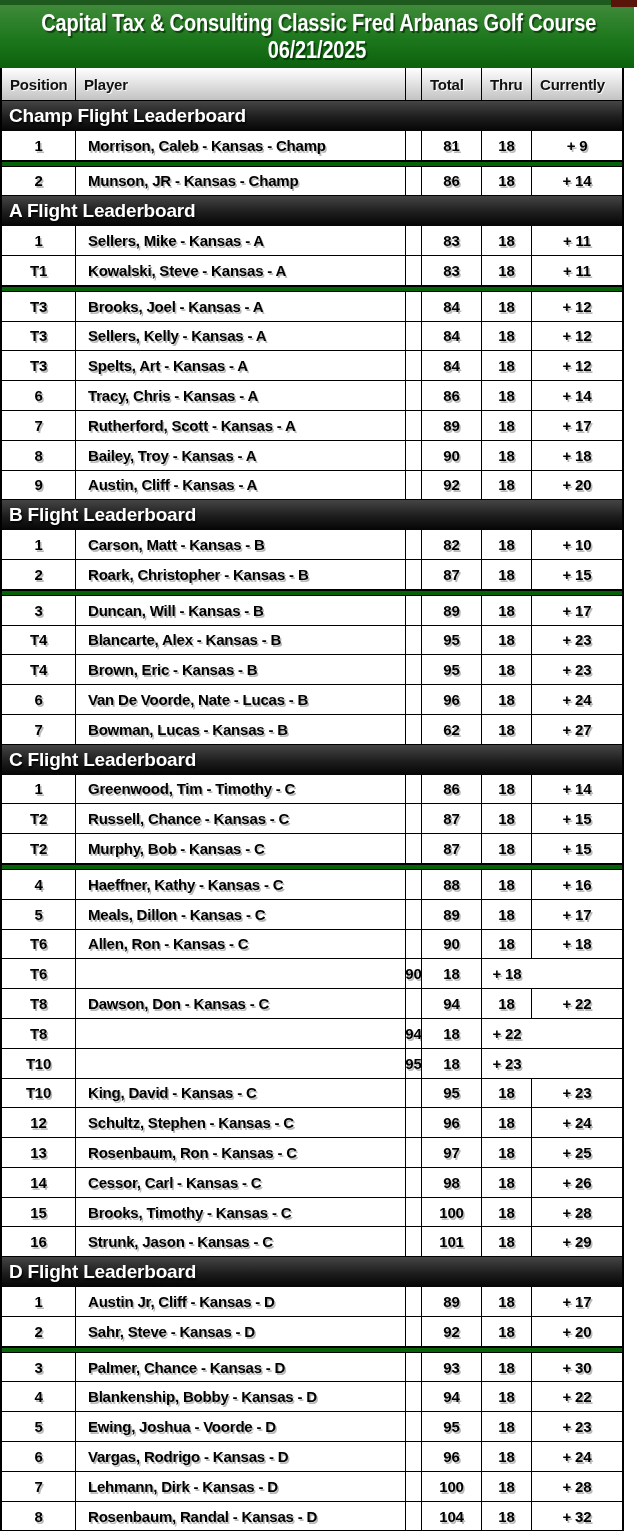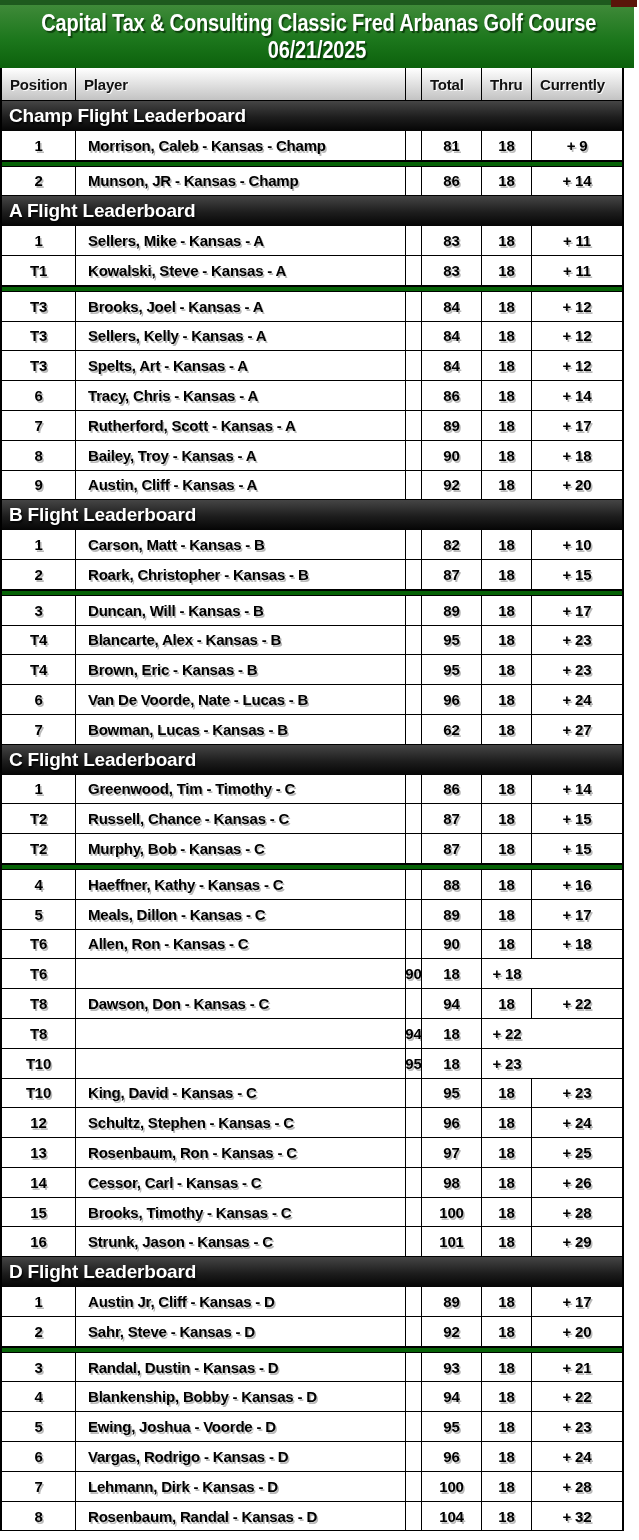--- a/index.html
+++ b/index.html
@@ -433,25 +433,25 @@
           <div class="cell c-pos">2</div>
           <div class="cell c-player">Sahr, Steve - Kansas - D</div>
           <div class="cell c-spacer"></div>
           <div class="cell c-total">92</div>
           <div class="cell c-thru">18</div>
           <div class="cell c-curr">+ 20</div>
         </div>
         <div class="green-bar"></div>
         <div class="row grid-row">
           <div class="cell c-pos">3</div>
-          <div class="cell c-player">Randal, Dustin - Kansas - D</div>
+          <div class="cell c-player">Palmer, Chance - Kansas - D</div>
           <div class="cell c-spacer"></div>
           <div class="cell c-total">93</div>
           <div class="cell c-thru">18</div>
-          <div class="cell c-curr">+ 21</div>
+          <div class="cell c-curr">+ 30</div>
         </div>
         <div class="row grid-row">
           <div class="cell c-pos">4</div>
           <div class="cell c-player">Blankenship, Bobby - Kansas - D</div>
           <div class="cell c-spacer"></div>
           <div class="cell c-total">94</div>
           <div class="cell c-thru">18</div>
           <div class="cell c-curr">+ 22</div>
         </div>
         <div class="row grid-row">

